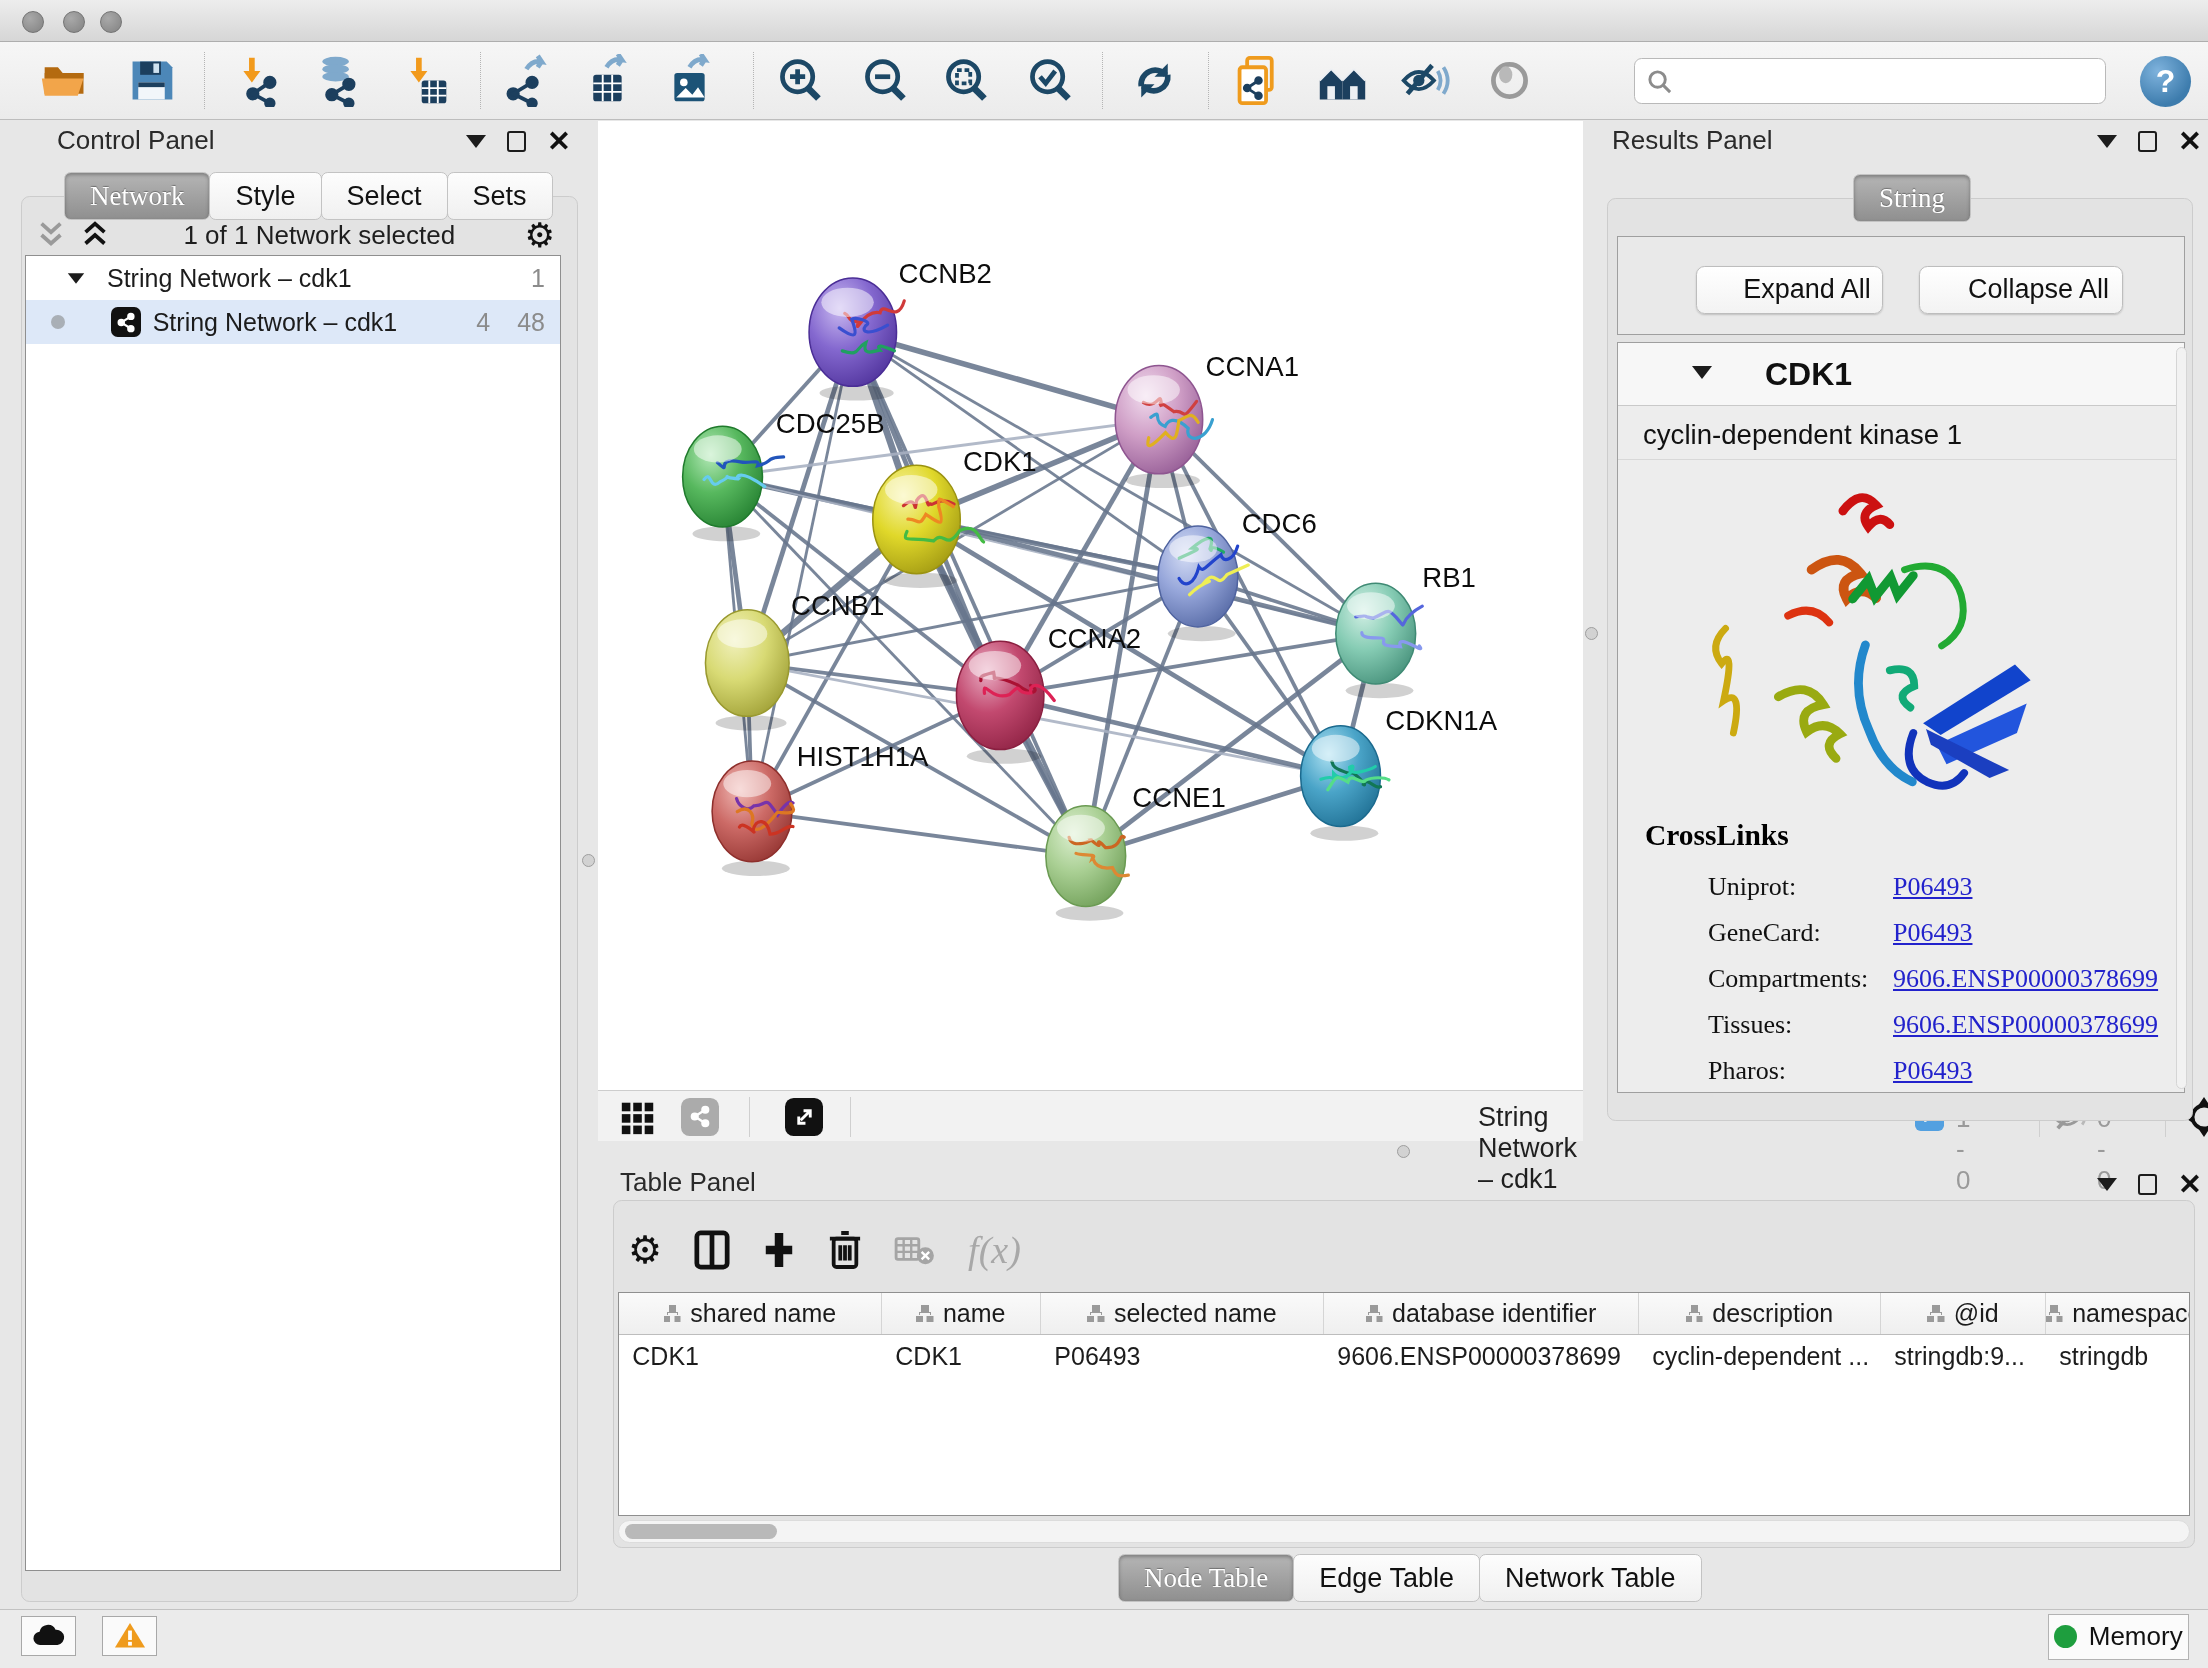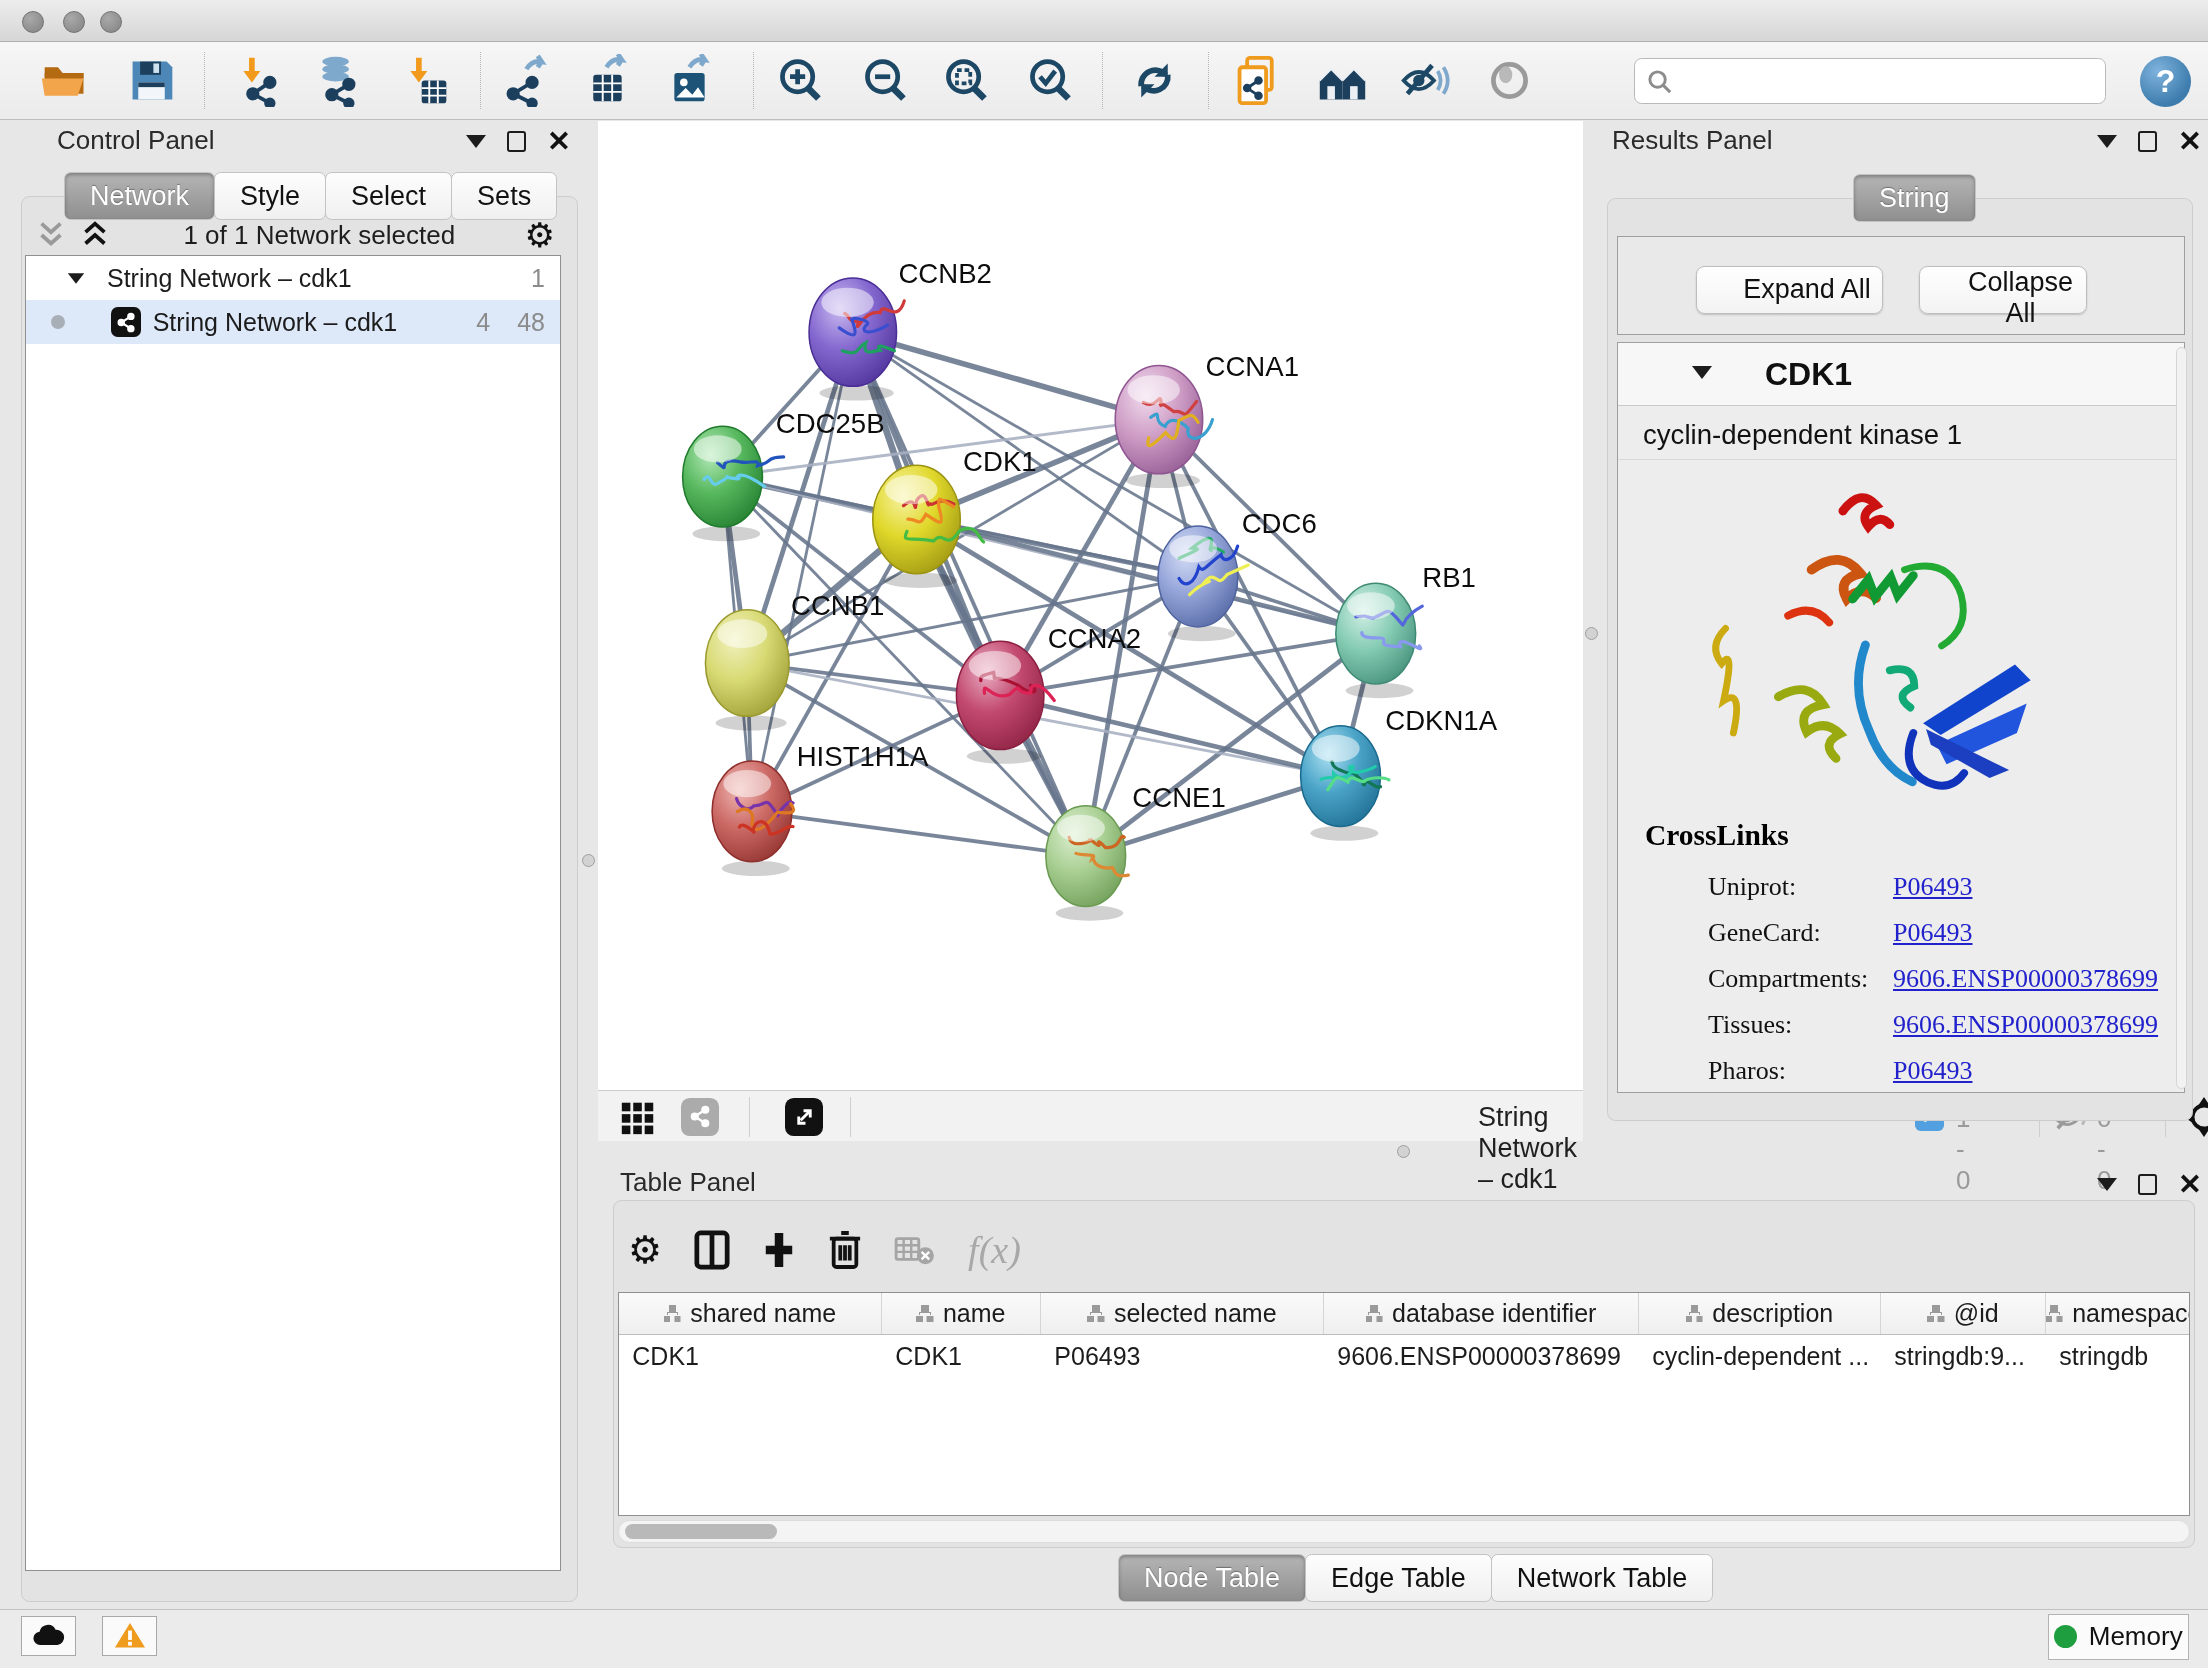--- a/index.html
+++ b/index.html
@@ -30,21 +30,21 @@
   
   .panel-head { position:absolute; font-size:26px; color:#2a2a2a; }
   .ph-icons { position:absolute; display:flex; align-items:center; gap:21px; }
   .tri-down { width:0; height:0; border-left:10.5px solid transparent; border-right:10.5px solid transparent;
     border-top:13.3px solid #1c1c1c; display:inline-block; }
   .sq-icon { width:19px; height:21px; border:2.9px solid #1c1c1c; border-radius:2.9px; display:inline-block; }
   .x-icon { font-size:28.5px; font-weight:bold; color:#111; line-height:21px; }
   .tabbtn { height:48px; padding:0 25px; font-size:27px; background:linear-gradient(#fdfdfd,#f0f0f0);
     border:1px solid #c3c3c3; border-radius:6.7px; margin-left:-1px; color:#111; cursor:pointer; position:relative; }
   .tabbtn.active { background:linear-gradient(#b5b5b5,#8f8f8f); color:#fff;
-    text-shadow:0 -1px 1px rgba(0,0,0,.35); box-shadow:inset 0 1.9px 3.8px rgba(0,0,0,.3); z-index:2; }
+    text-shadow:0 -1px 1px rgba(0,0,0,.35); box-shadow:inset 0 1.9px 3.8px rgba(0,0,0,.3); z-index:2;font-family:Liberation Serif, serif; }
   .content-box { position:absolute; background:#e3e3e3; border:1px solid #cccccc; border-radius:8.6px; }
 
   
   .cp-tabs { position:absolute; left:65px; top:172px; display:flex; z-index:3; }
   .cp-box { left:21px; top:196px; width:557px; height:1406px; }
   .cp-listbar { position:absolute; left:21px; top:214px; width:557px; height:42px; display:flex; align-items:center; }
   .cp-status { font-size:26px; color:#1e1e1e; }
   .gear { font-family:"DejaVu Sans", sans-serif; font-size:34px; color:#111; }
   .cp-list { position:absolute; left:25px; top:255px; width:536px; height:1316px; background:#fff; border:1px solid #8f8f8f; }
   .tree-row { position:relative; height:44px; display:flex; align-items:center; font-size:25px; }
@@ -631,21 +631,21 @@
     <span class="sq-icon"></span>
     <span class="x-icon">✕</span>
   </div>
   <div class="rp-tab">
     <button class="tabbtn active">String</button>
   </div>
   <div class="content-box rp-box"></div>
 
   <div class="rp-expandbox">
     <button class="rp-btn" style="left:78px; width:187px;">Expand All</button>
-    <button class="rp-btn" style="left:301px; width:168px;">Collapse All</button>
+    <button class="rp-btn" style="left:301px; width:204px;">Collapse All</button>
   </div>
 
   <div class="rp-entry">
     <div class="rp-entry-head">
       <span class="tri-down" style="position:absolute; left:74px; top:23px;"></span>
       <span class="rp-name">CDK1</span>
     </div>
     <div class="rp-desc">cyclin-dependent kinase 1</div>
     <div class="rp-desc-line"></div>
 

